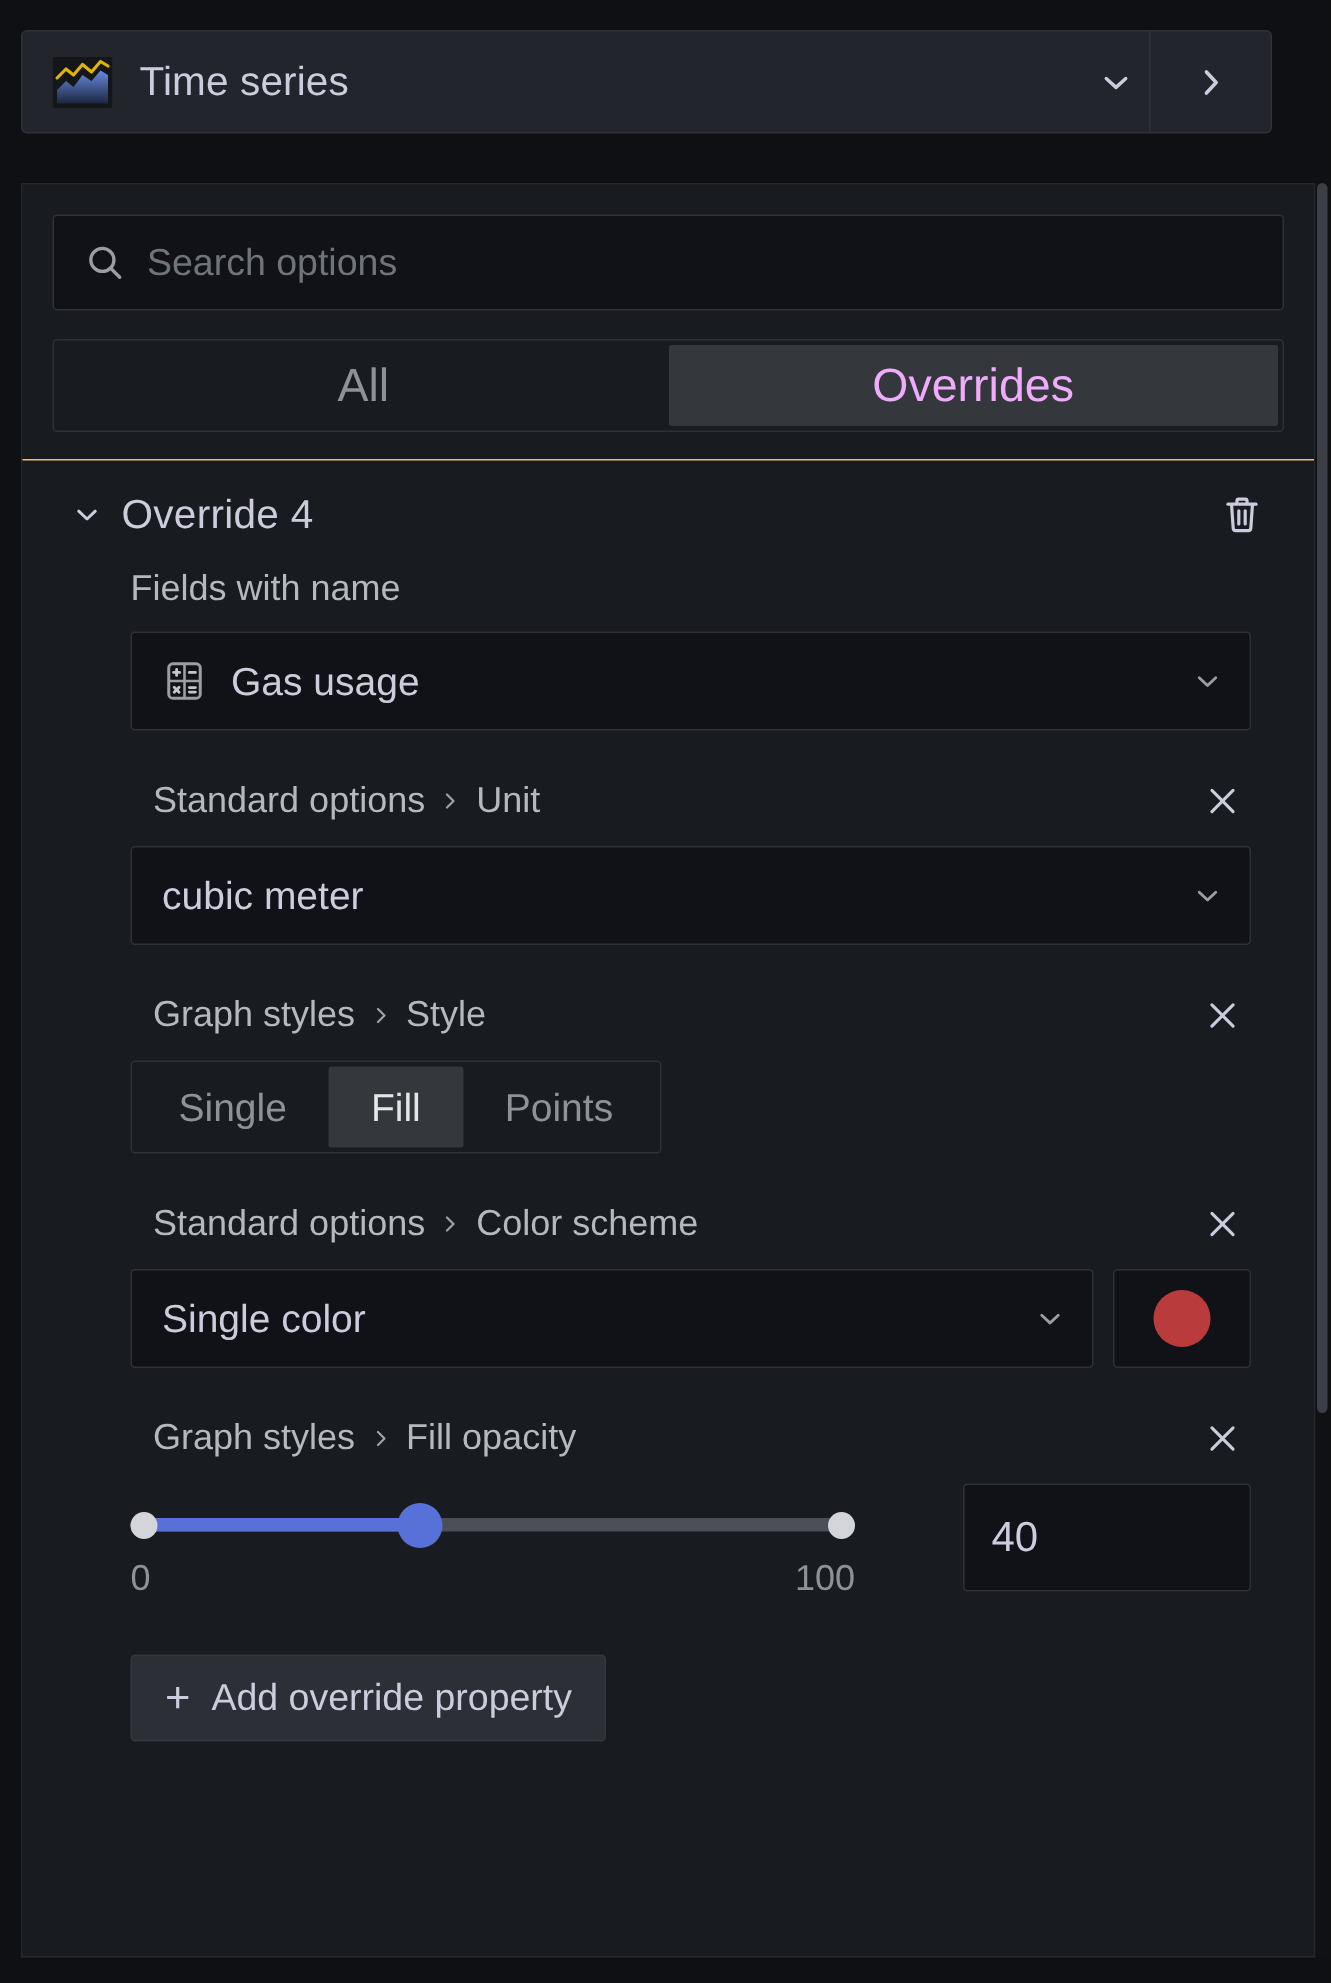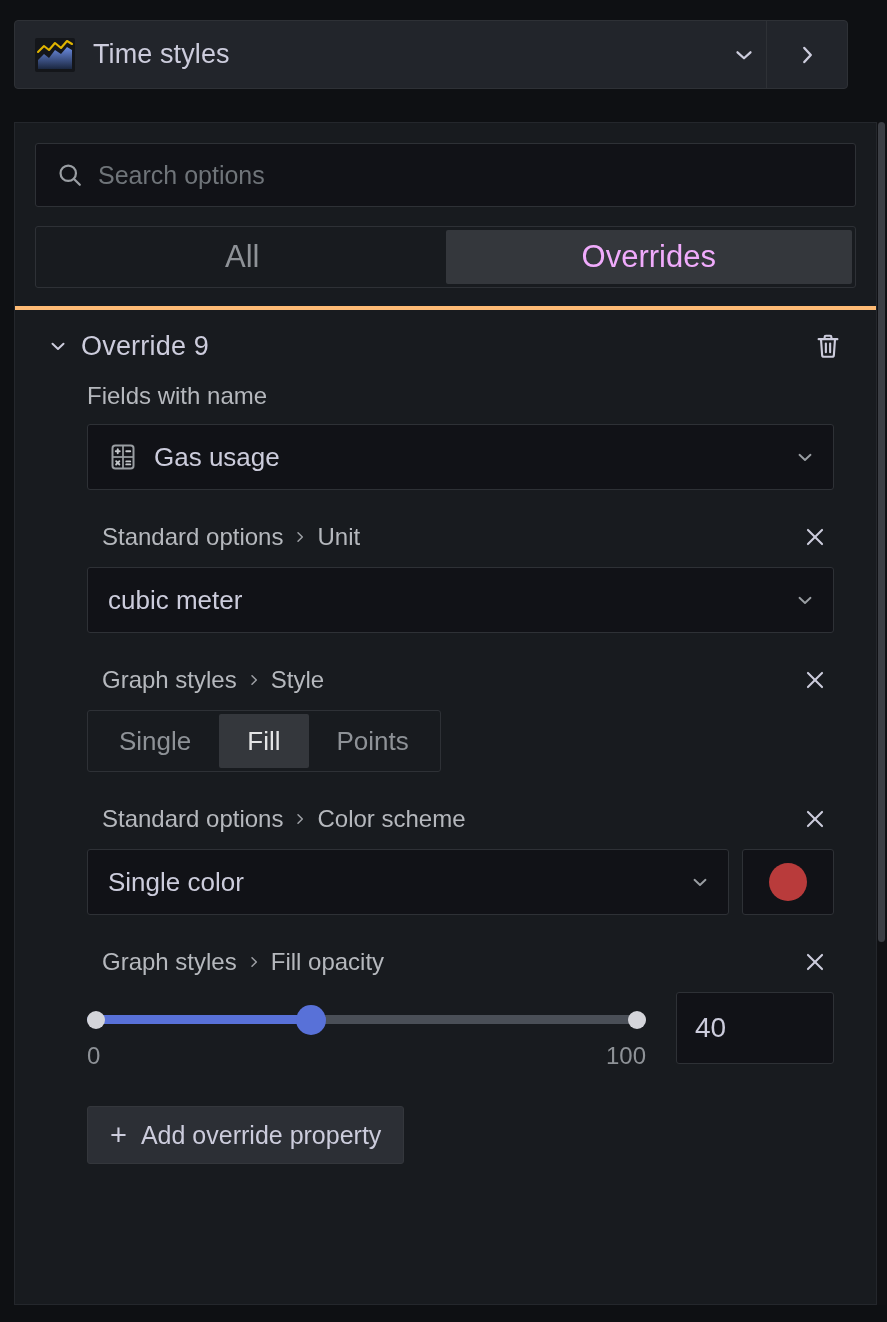--- a/index.html
+++ b/index.html
@@ -81,21 +81,21 @@
     top: 122px;
     width: 863px;
     height: 1183px;
     border: 1px solid #24272c;
     border-top: 1px solid #24272c;
     background: #181b1f;
   }
 
   .search-tabs-block {
     padding: 20px 20px 18px 20px;
-    border-bottom: 4px solid #fdba74;
+    border-bottom: 1px solid #fdba74;
   }
 
   .search-box {
     position: relative;
     height: 64px;
     background: #111217;
     border: 1px solid #2e3136;
     border-radius: 3px;
     display: flex;
     align-items: center;
@@ -338,30 +338,31 @@
     cursor: grab;
   }
   .slider-labels {
     display: flex;
     justify-content: space-between;
     margin-top: 10px;
     font-size: 24px;
     color: #8e9297;
   }
   .num-input {
-    width: 158px;
+    width: 192px;
     height: 72px;
     background: #111217;
     border: 1px solid #2e3136;
     border-radius: 3px;
     color: #ccccdc;
     font-size: 28px;
     font-family: "Liberation Sans", sans-serif;
     padding: 0 18px;
     outline: none;
+    margin-left: 42px;
   }
 
   
   .add-btn {
     margin-top: 36px;
     margin-left: 0;
     height: 58px;
     display: inline-flex;
     align-items: center;
     gap: 14px;
@@ -408,21 +409,21 @@
             <linearGradient id="areaGrad" x1="0" y1="0" x2="0" y2="1">
               <stop offset="0%" stop-color="#6a8ae0"></stop>
               <stop offset="100%" stop-color="#1b2740"></stop>
             </linearGradient>
           </defs>
           <rect x="0" y="0" width="40" height="34" fill="#14161a"></rect>
           <path d="M3 22 L9 16 L14 20 L20 12 L26 16 L32 9 L37 12 L37 31 L3 31 Z" fill="url(#areaGrad)"></path>
           <polyline points="3,14 9,8 14,12 20,5 26,10 32,3 37,6" fill="none" stroke="#e0b400" stroke-width="2.1" stroke-linejoin="round" stroke-linecap="round"></polyline>
         </svg>
       </span>
-      <span class="viz-title">Time styles</span>
+      <span class="viz-title">Time series</span>
     </div>
     <div class="viz-chevron">
       <svg class="chev" width="26" height="26" viewBox="0 0 24 24">
         <path d="M6 9.5 L12 15 L18 9.5" fill="none" stroke="#ccccdc" stroke-width="2.1" stroke-linecap="round" stroke-linejoin="round"></path>
       </svg>
     </div>
     <div class="viz-toggle">
       <svg class="chev" width="26" height="26" viewBox="0 0 24 24">
         <path d="M9.5 5.5 L15.5 12 L9.5 18.5" fill="none" stroke="#ccccdc" stroke-width="2.2" stroke-linecap="round" stroke-linejoin="round"></path>
       </svg>
@@ -451,21 +452,21 @@
     </div>
 
     <div class="override-card">
 
       <div class="override-header">
         <span class="override-collapse">
           <svg width="24" height="24" viewBox="0 0 24 24">
             <path d="M6.5 9.8 L12 15 L17.5 9.8" fill="none" stroke="#ccccdc" stroke-width="2" stroke-linecap="round" stroke-linejoin="round"></path>
           </svg>
         </span>
-        <span class="override-title">Override 9</span>
+        <span class="override-title">Override 4</span>
         <button class="trash-btn">
           <svg width="30" height="30" viewBox="0 0 24 24">
             <path d="M4.5 6.5 H19.5" stroke="#ccccdc" stroke-width="1.7" stroke-linecap="round"></path>
             <path d="M9.3 6.5 V4.8 a1 1 0 0 1 1 -1 h3.4 a1 1 0 0 1 1 1 V6.5" fill="none" stroke="#ccccdc" stroke-width="1.7" stroke-linejoin="round"></path>
             <path d="M6.4 6.5 L7.3 19.3 a1.4 1.4 0 0 0 1.4 1.3 h6.6 a1.4 1.4 0 0 0 1.4 -1.3 L17.6 6.5" fill="none" stroke="#ccccdc" stroke-width="1.7" stroke-linejoin="round"></path>
             <line x1="10.3" y1="10" x2="10.3" y2="17" stroke="#ccccdc" stroke-width="1.7" stroke-linecap="round"></line>
             <line x1="13.7" y1="10" x2="13.7" y2="17" stroke="#ccccdc" stroke-width="1.7" stroke-linecap="round"></line>
           </svg>
         </button>
       </div>

